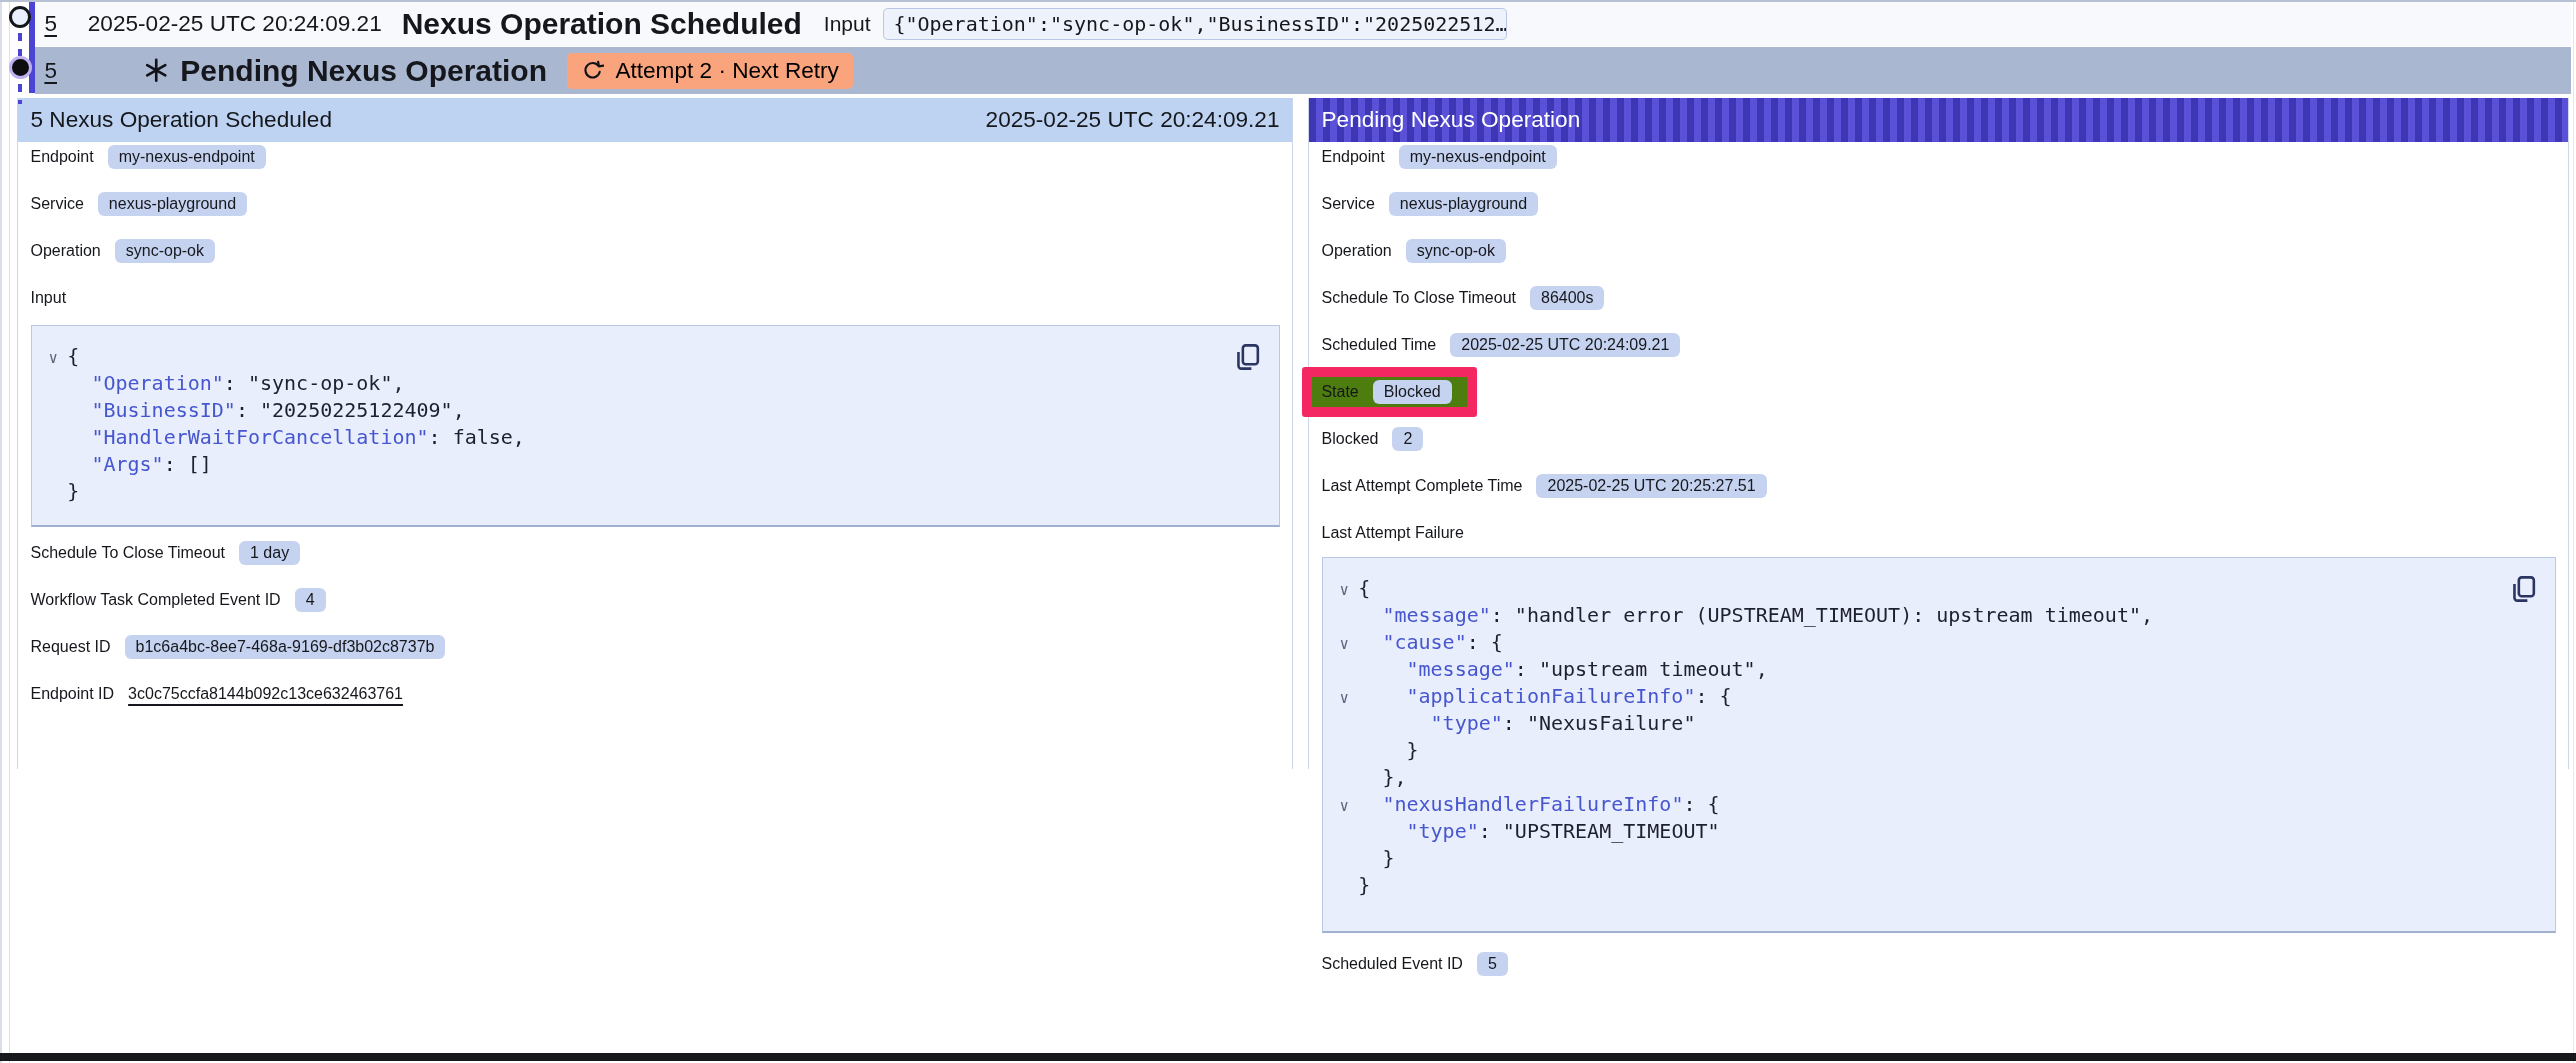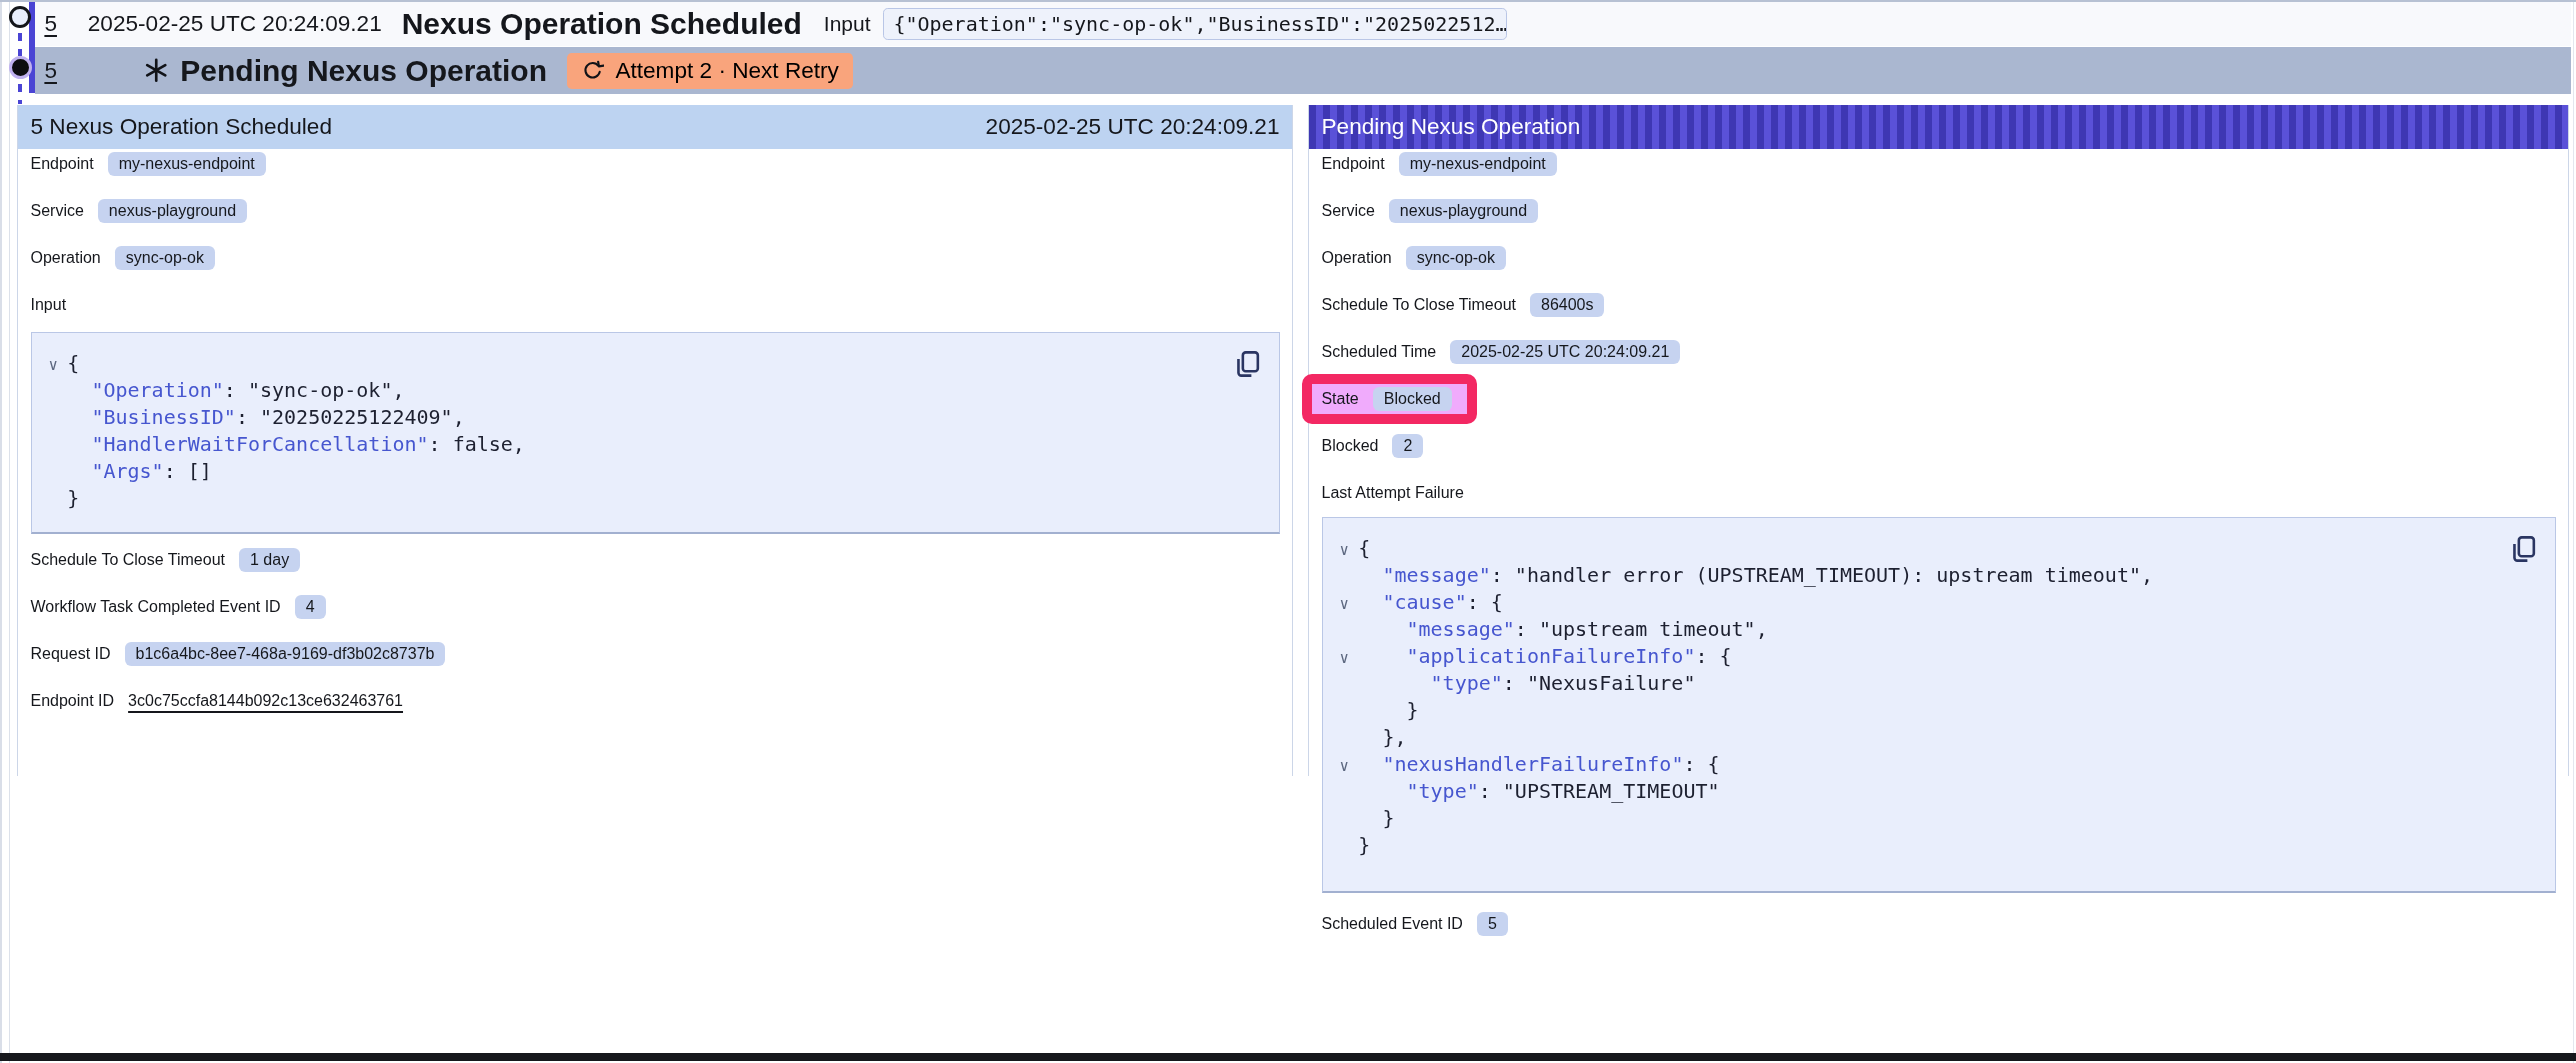--- a/index.html
+++ b/index.html
@@ -35,35 +35,35 @@
   .ev-inlabel { margin-left:22px; font-size:21px; }
   .mono-chip { margin-left:12.5px; font-family:"DejaVu Sans Mono", monospace; font-size:20px;
                background:#eef2fb; border:1.6px solid #b9c6e6; border-radius:4.7px; padding:3.1px 9.4px;
                max-width:624px; white-space:nowrap; overflow:hidden; }
   .star-icon { margin-left:75px; display:flex; }
   .r2 .ev-title { margin-left:11px; }
   .retry-badge { margin-left:20px; display:flex; align-items:center; gap:11px; background:#f9a47c;
                  color:#000000; border-radius:4.7px; padding:0 14px; height:36px; }
 
   
-  .panel { position:absolute; top:105px; height:671px; background:#ffffff;
+  .panel { position:absolute; top:98px; height:671px; background:#ffffff;
            border-left:1.6px solid #ccd6e8; border-right:1.6px solid #ccd6e8; z-index:2; }
   .panel.lp { left:17px;   width:1276px; }
   .panel.rp { left:1308px; width:1261px; }
   .phead { height:44px; display:flex; align-items:center; padding:0 12.5px; font-size:22.6px; background:#bdd3f1; }
   .phead .sp { flex:1; }
   .phead.striped { background:repeating-linear-gradient(90deg,#3e37b3 0 7px,#5a51d8 7px 14px); color:#ffffff; }
   .pbody { padding:0 12.5px; position:relative; }
 
   .frow { height:30px; display:flex; align-items:center; gap:14px; font-size:16px; margin-bottom:17px; }
   .frow.label-only { margin-bottom:11.7px; }
   .chip { background:#c6d3f0; border-radius:6.2px; padding:3.1px 11px; color:#16181d; white-space:nowrap; }
   .idlink { color:#15171c; text-decoration:underline; text-underline-offset:4.7px; text-decoration-thickness:1.6px; cursor:pointer; }
 
-  .hl-wrap { width:fit-content; border:10px solid #f32863; border-radius:10px; background:#f0abfc;
+  .hl-wrap { width:fit-content; border:10px solid #f32863; border-radius:3px; background:#4d7c0f;
              margin:-10px 0 7px -19.5px; padding:0 15.6px 0 9.4px; position:relative; z-index:3; }
   .hl-wrap .frow { margin-bottom:0; }
 
   
   .codeblock { position:relative; background:#e9eefc; border:1.6px solid #bac7e6; border-bottom:2.3px solid #a2b0d0;
                padding:17px 47px 0 7.8px; font-family:"DejaVu Sans Mono", monospace; font-size:20px;
                line-height:27px; color:#1d2030; overflow:hidden; }
   .codeblock.lp-code { height:202px; margin-bottom:11.7px; }
   .codeblock.rp-code { height:376px; margin-bottom:15.6px; }
   .cl { display:flex; white-space:pre; }
@@ -195,20 +195,24 @@
     <div class="hl-wrap">
       <div class="frow">
         <span>State</span>
         <span class="chip">Blocked</span>
       </div>
     </div>
     <div class="frow">
       <span>Blocked</span>
       <span class="chip">2</span>
     </div>
+    <div class="frow">
+      <span>Last Attempt Complete Time</span>
+      <span class="chip">2025-02-25 UTC 20:25:27.51</span>
+    </div>
     <div class="frow label-only" style="margin-bottom:9.4px;">
       <span>Last Attempt Failure</span>
     </div>
     <div class="codeblock rp-code">
         <div class="cl"><span class="chev">∨</span><span>{</span></div>
         <div class="cl"><span class="chev"></span><span>  <span class="jk">"message"</span>: "handler error (UPSTREAM_TIMEOUT): upstream timeout",</span></div>
         <div class="cl"><span class="chev">∨</span><span>  <span class="jk">"cause"</span>: {</span></div>
         <div class="cl"><span class="chev"></span><span>    <span class="jk">"message"</span>: "upstream timeout",</span></div>
         <div class="cl"><span class="chev">∨</span><span>    <span class="jk">"applicationFailureInfo"</span>: {</span></div>
         <div class="cl"><span class="chev"></span><span>      <span class="jk">"type"</span>: "NexusFailure"</span></div>

